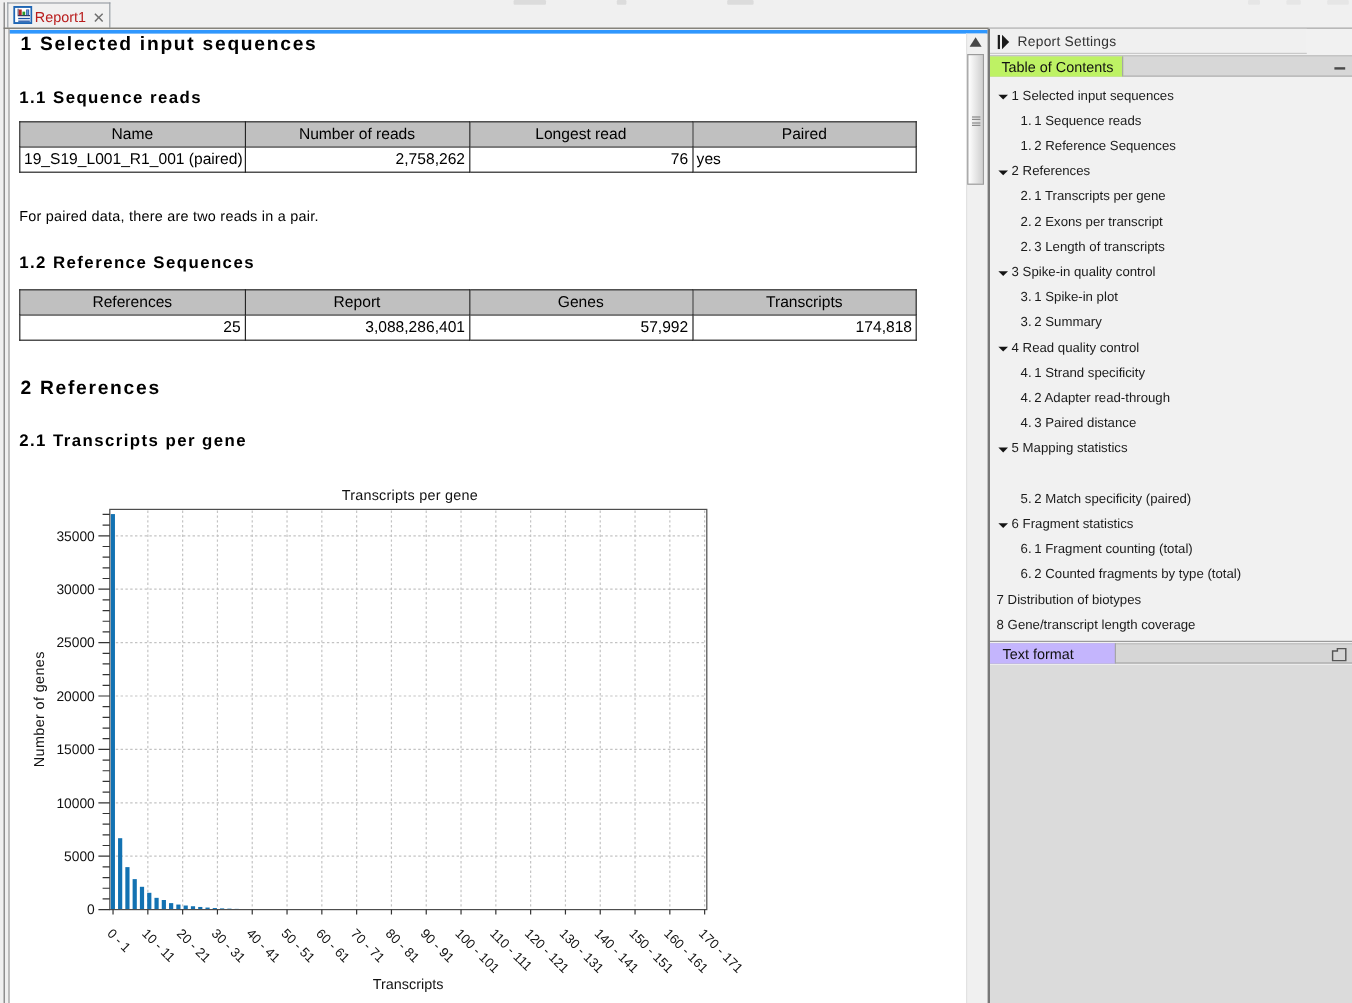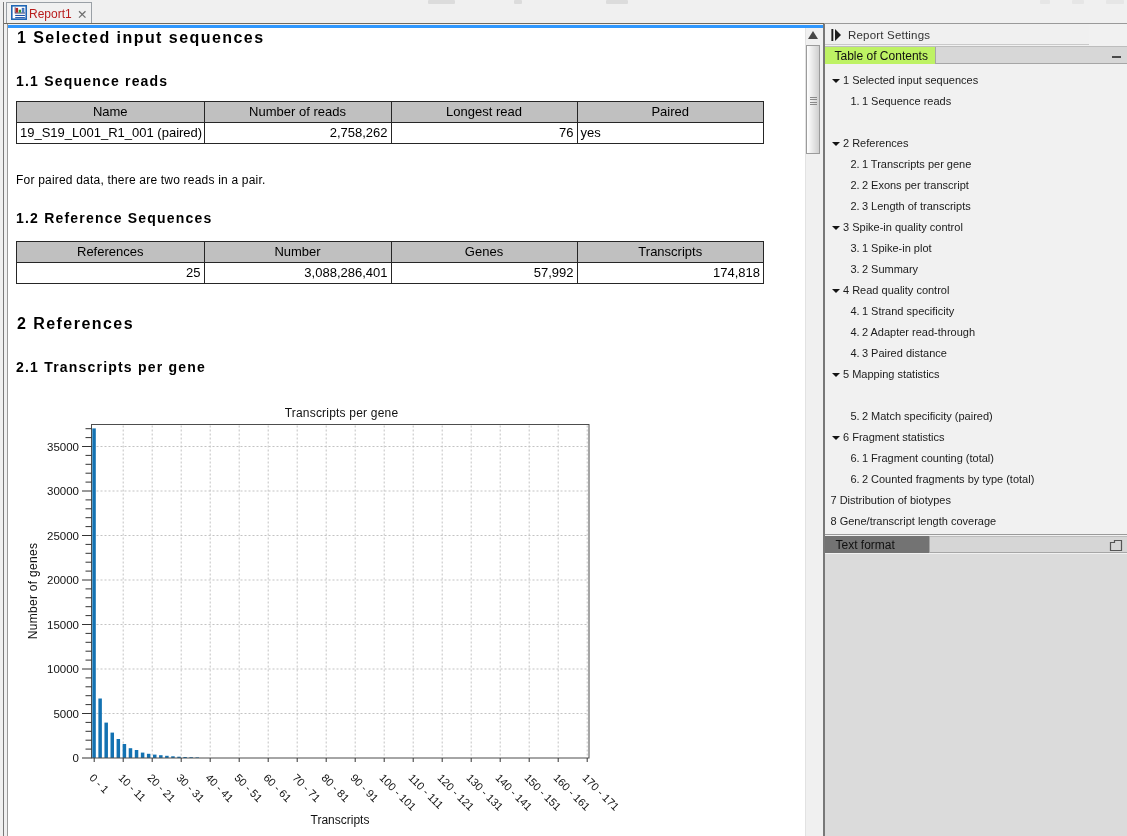--- a/index.html
+++ b/index.html
@@ -43,21 +43,21 @@
 #toc-tab span { position:absolute; left:10px; top:2px; font-size:12px; color:#111; }
 #minus { left:1112px; top:55.5px; width:9px; height:2px; background:#4a4a4a; }
 #toc-list { left:824px; top:64px; width:303px; height:469.5px; background:#f1f1f1; }
 .trow { position:absolute; left:0; width:303px; height:21px; font-size:11px; color:#1b1b1b; }
 .trow .tri { position:absolute; left:7.5px; top:8.5px; width:0; height:0; border-left:4px solid transparent; border-right:4px solid transparent; border-top:4.5px solid #141414; }
 .trow .t0 { position:absolute; left:19px; top:4px; }
 .trow .t1 { position:absolute; left:26.5px; top:4px; }
 .trow .t2 { position:absolute; left:6.5px; top:4px; }
 #toc-bot { left:824px; top:533.5px; width:303px; height:1px; background:#9a9a9a; }
 #tf-bar { left:824px; top:535.5px; width:303px; height:17.5px; background:#d6d6d6; border-bottom:1px solid #a6a6a6; border-top:1px solid #bdbdbd; }
-#tf-tab { left:824.5px; top:536px; width:105px; height:17px; background:#737373; border-right:1px solid #a6a6a6; }
+#tf-tab { left:824.5px; top:536px; width:105px; height:17px; background:#c4b5fd; border-right:1px solid #a6a6a6; }
 #tf-tab span { position:absolute; left:11px; top:2px; font-size:12px; color:#111; }
 #bottom-gray { left:824px; top:554px; width:303px; height:282px; background:#dbdbdb; }
 </style></head>
 <body>
 <div class="abs" id="tabbar"></div>
 <div class="abs rem" style="left:428px;width:27px"></div>
 <div class="abs rem" style="left:514px;width:8px"></div>
 <div class="abs rem" style="left:606px;width:22px"></div>
 <div class="abs rem" style="left:1040px;width:10px;background:#e6e6e6"></div>
 <div class="abs rem" style="left:1072px;width:12px;background:#e6e6e6"></div>
@@ -112,21 +112,21 @@
 <table class="rep" style="left:16px; top:240.5px; width:747px">
  <colgroup>
       <col style="width:187.5px">
       <col style="width:187px">
       <col style="width:186px">
       <col style="width:186.5px">
     </colgroup>
  <tbody>
       <tr>
         <th>References</th>
-        <th>Number</th>
+        <th>Report</th>
         <th>Genes</th>
         <th>Transcripts</th>
       </tr>
  <tr>
         <td class="r">25</td>
         <td class="r">3,088,286,401</td>
         <td class="r">57,992</td>
         <td class="r">174,818</td>
       </tr>
 </tbody>
@@ -288,20 +288,23 @@
   </div>
 <div class="abs" id="minus"></div>
 <div class="abs" id="toc-list">
 <div class="trow" style="top:6px">
       <span class="tri"></span>
       <span class="t0">1 Selected input sequences</span>
     </div>
 <div class="trow" style="top:27px">
       <span class="t1">1. 1 Sequence reads</span>
     </div>
+<div class="trow" style="top:48px">
+      <span class="t1">1. 2 Reference Sequences</span>
+    </div>
 <div class="trow" style="top:69px">
       <span class="tri"></span>
       <span class="t0">2 References</span>
     </div>
 <div class="trow" style="top:90px">
       <span class="t1">2. 1 Transcripts per gene</span>
     </div>
 <div class="trow" style="top:111px">
       <span class="t1">2. 2 Exons per transcript</span>
     </div>

